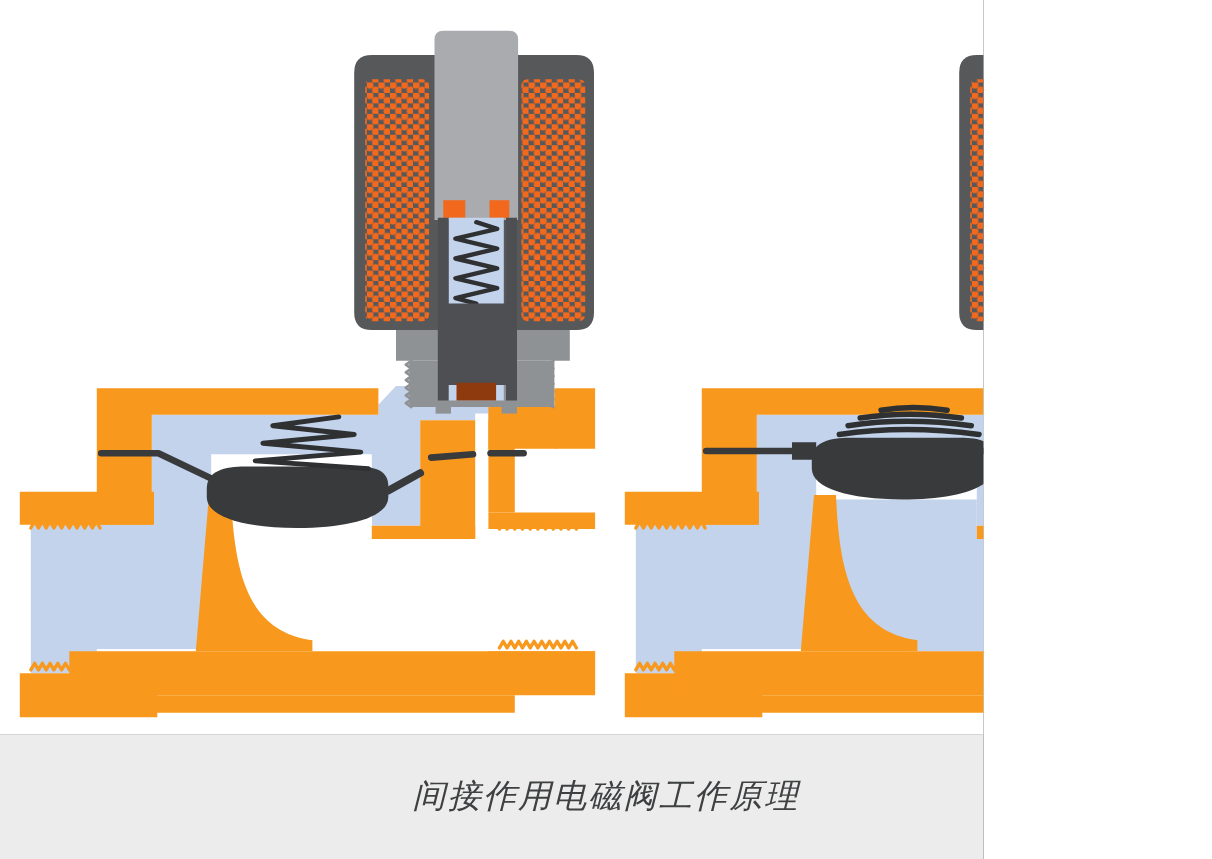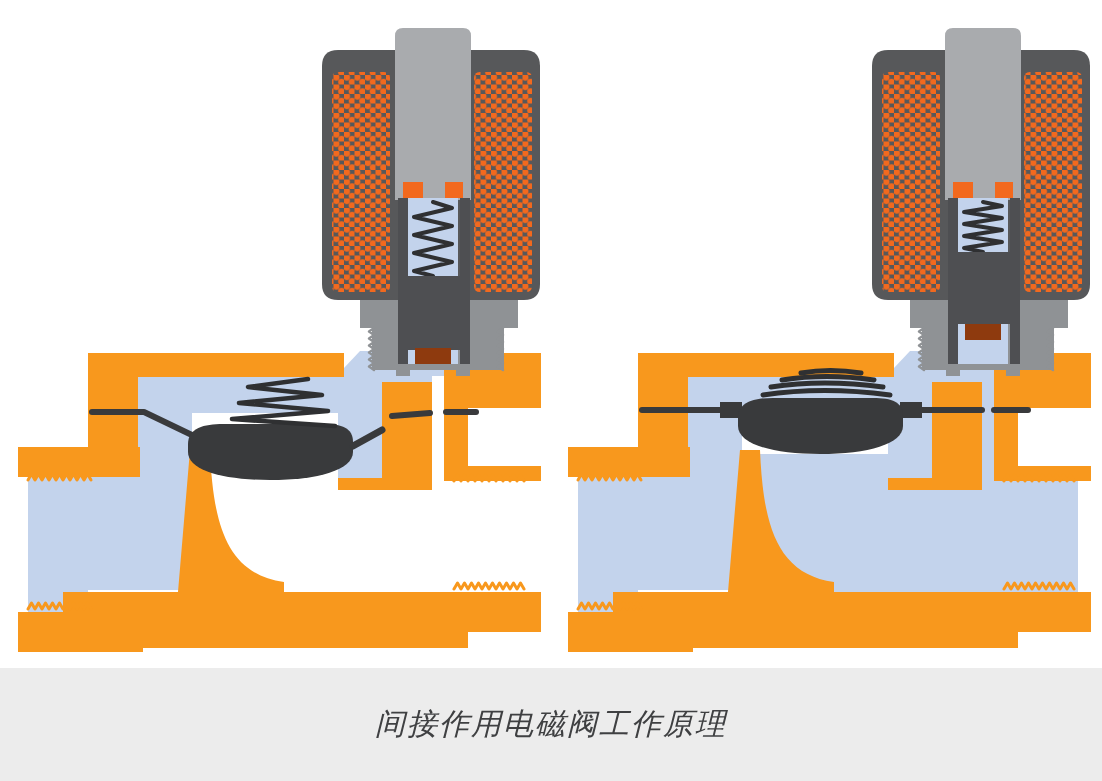--- a/index.html
+++ b/index.html
@@ -1,16 +1,16 @@
 <!DOCTYPE html>
 <html><head>
 <meta charset="utf-8">
 <style>
   html,body{margin:0;padding:0;background:#ffffff;}
-  .frame{width:1102px;height:781px;position:relative;overflow:hidden;background:#0f172a;
+  .frame{width:894px;height:781px;position:relative;overflow:hidden;background:#0f172a;
          font-family:Liberation Serif, serif;}
   .stage{position:absolute;left:0;top:0;width:1102px;height:668px;background:#ffffff;}
   .caption-bar{position:absolute;left:0;top:668px;width:1102px;height:113px;
                display:flex;align-items:center;justify-content:center;}
   .caption{font-style:italic;font-size:30px;font-weight:500;letter-spacing:2px;}
   svg{display:block;}
 </style>
 </head>
 <body style="background: rgb(255, 255, 255);">
 

